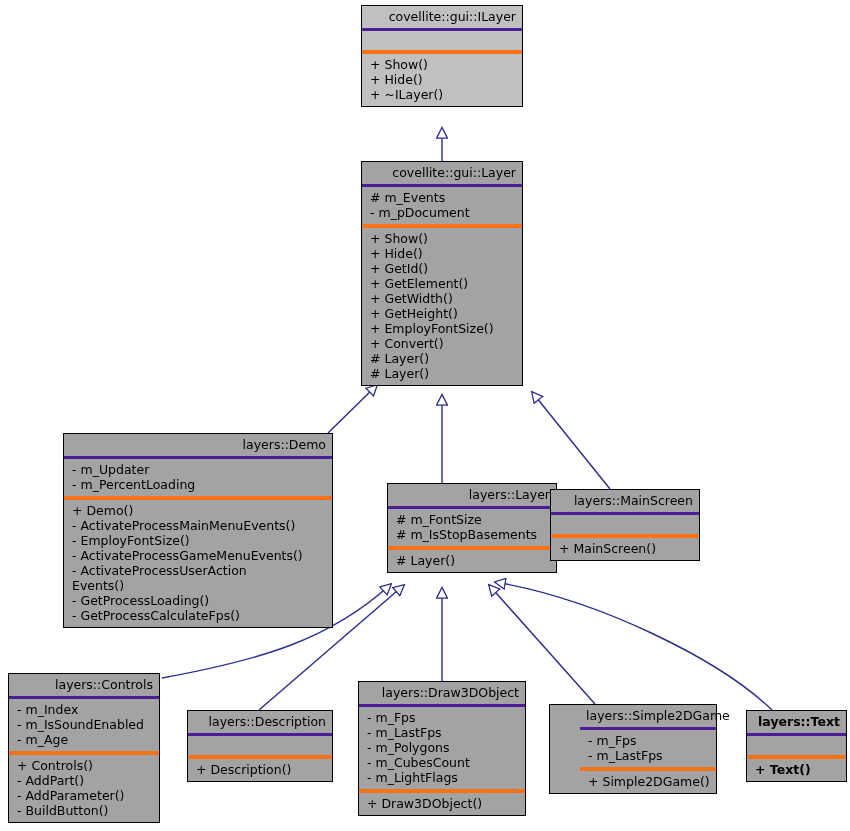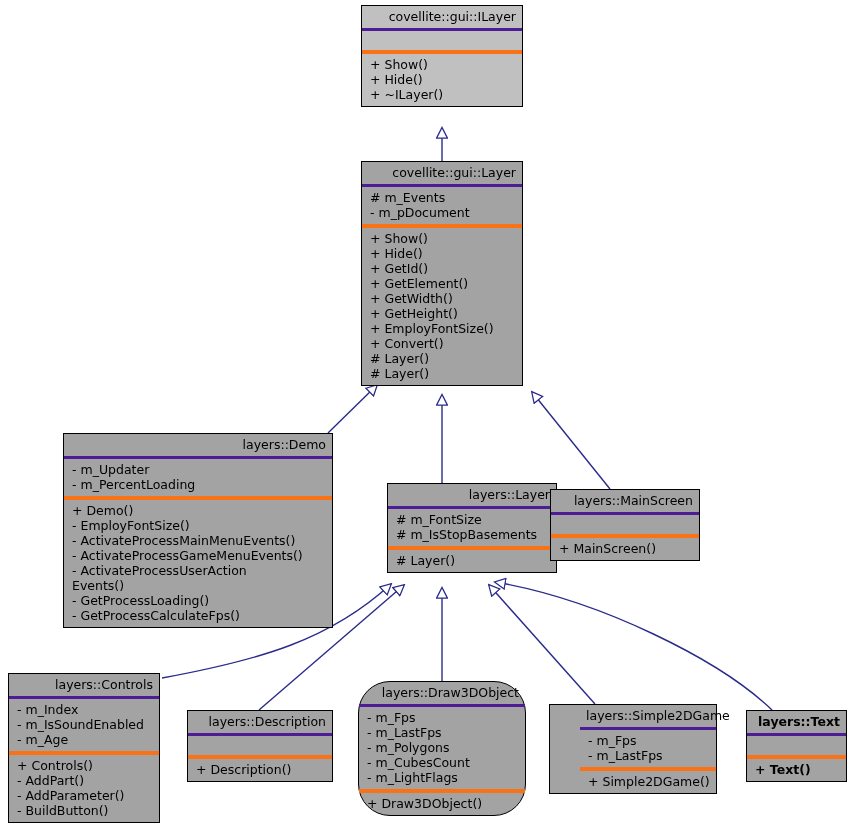--- a/index.html
+++ b/index.html
@@ -117,22 +117,22 @@
   </div>
 
   <div class="uml-node" style="left: 63px; top: 433px; width: 270px;">
     <div class="cmp-title">layers::Demo</div>
     <div class="cmp-section attrs">
           <div class="uml-row">- m_Updater</div>
           <div class="uml-row">- m_PercentLoading</div>
         </div>
     <div class="cmp-section ops">
           <div class="uml-row">+ Demo()</div>
+          <div class="uml-row">- ActivateProcessMainMenuEvents()</div>
           <div class="uml-row">- EmployFontSize()</div>
-          <div class="uml-row">- ActivateProcessMainMenuEvents()</div>
           <div class="uml-row">- ActivateProcessGameMenuEvents()</div>
           <div class="uml-row">- ActivateProcessUserAction
 Events()</div>
           <div class="uml-row">- GetProcessLoading()</div>
           <div class="uml-row">- GetProcessCalculateFps()</div>
         </div>
   </div>
 
   <div class="uml-node" style="left: 357px; top: 483px; width: 170px; margin-left: 30px;">
     <div class="cmp-title">layers::Layer</div>
@@ -169,21 +169,21 @@
   </div>
 
   <div class="uml-node" style="left: 187px; top: 710px; width: 146px;">
     <div class="cmp-title">layers::Description</div>
     <div class="cmp-section attrs empty"></div>
     <div class="cmp-section ops">
           <div class="uml-row">+ Description()</div>
         </div>
   </div>
 
-  <div class="uml-node" style="left: 358px; top: 681px; width: 168px; border-radius: 32px;">
+  <div class="uml-node" style="left: 358px; top: 681px; width: 168px;">
     <div class="cmp-title">layers::Draw3DObject</div>
     <div class="cmp-section attrs">
           <div class="uml-row">- m_Fps</div>
           <div class="uml-row">- m_LastFps</div>
           <div class="uml-row">- m_Polygons</div>
           <div class="uml-row">- m_CubesCount</div>
           <div class="uml-row">- m_LightFlags</div>
         </div>
     <div class="cmp-section ops">
           <div class="uml-row">+ Draw3DObject()</div>

